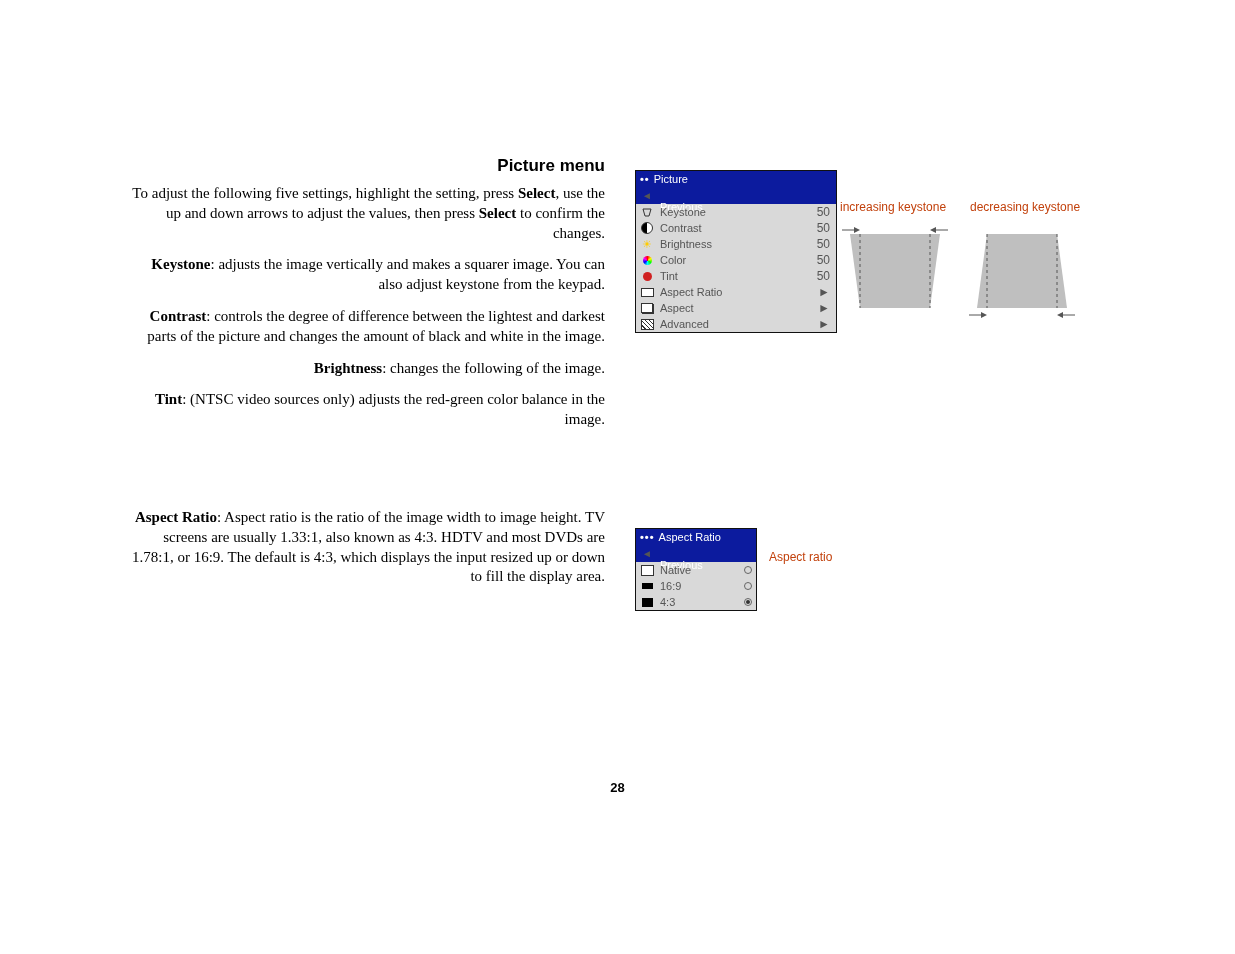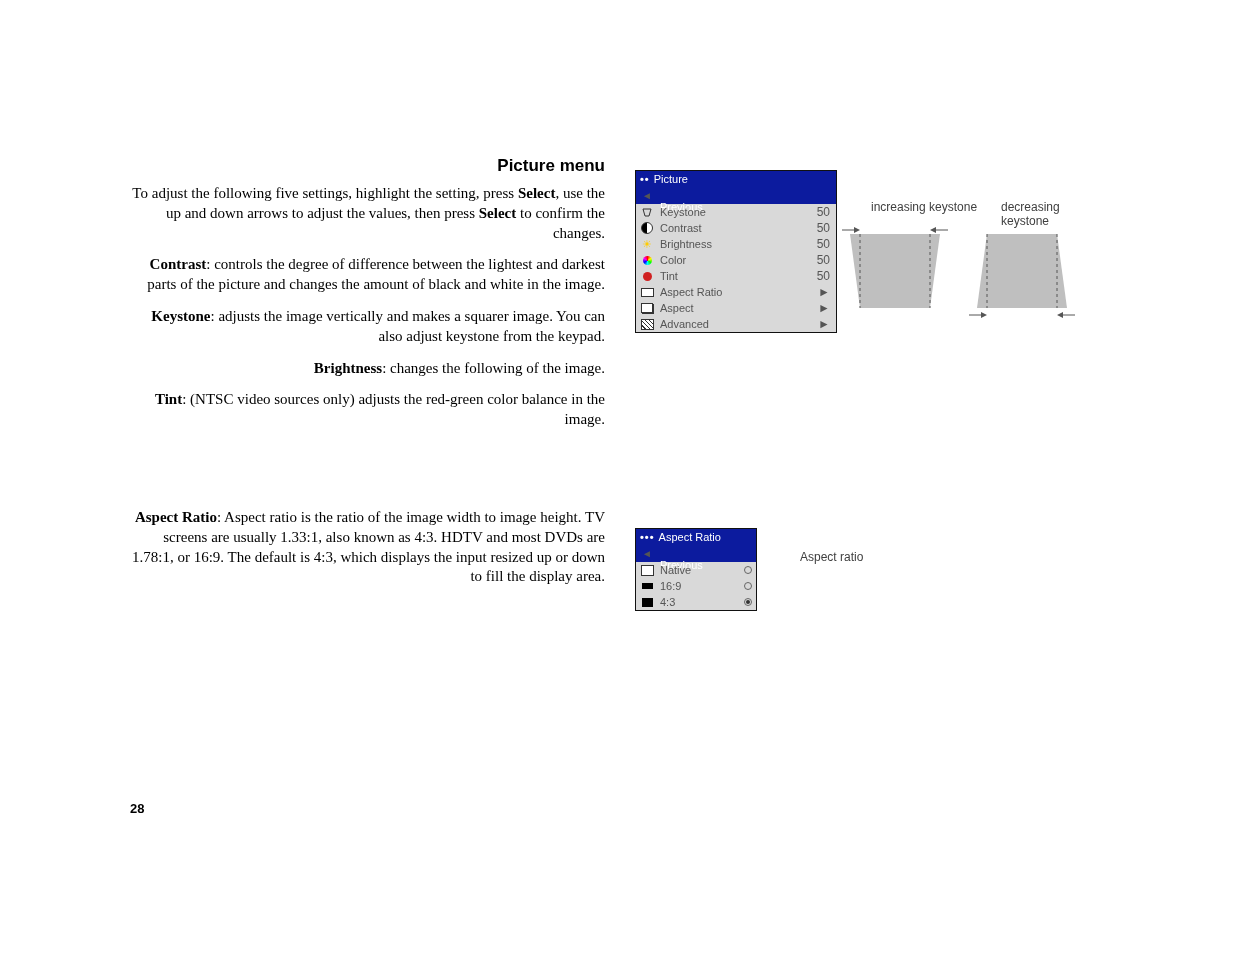--- a/index.html
+++ b/index.html
@@ -40,24 +40,24 @@
   p {
     font-size: 15px;
     line-height: 1.32;
     margin: 0 0 12px 0;
   }
   .pgnum {
     position: absolute;
     left: 0;
     top: 624px;
     width: 975px;
+    text-align: center;
     font-family: Arial, Helvetica, sans-serif;
     font-weight: bold;
     font-size: 13px;
-    margin-top: 21px;
   }
   
   .osd {
     width: 200px;
     border: 1px solid #111;
     font-family: Arial, Helvetica, sans-serif;
     font-size: 11px;
     line-height: 1;
   }
   .osd-title {
@@ -96,23 +96,22 @@
   }
   .radio.checked::after {
     content: ""; position: absolute; left: 1px; top: 1px; width: 4px; height: 4px;
     background: #333; border-radius: 50%;
   }
   
   .cap {
     position: absolute;
     font-family: Arial, Helvetica, sans-serif;
     font-size: 12px;
-    color: #404040;
+    color: #c2410c;
     font-weight: normal;
-    margin-left: 31px;
   }
   
   .keystone-fig {
     position: absolute;
     width: 110px;
   }
   .keystone-fig svg { display: block; }
   
   .ic-contrast {
     width: 10px; height: 10px; border: 1px solid #333; border-radius: 50%;
@@ -138,25 +137,25 @@
 <div class="page">
 
   <div class="left-col">
     <h2>Picture menu</h2>
 
     <p>
       <span>To adjust the following five settings, highlight the setting, press </span><strong>Select</strong><span>, use the up and down arrows to adjust the values, then press </span><strong>Select</strong><span> to confirm the changes.</span>
     </p>
 
     <p>
+      <strong>Keystone</strong><span>: adjusts the image vertically and makes a squarer image. You can also adjust keystone from the keypad.</span>
+    </p>
+
+    <p>
       <strong>Contrast</strong><span>: controls the degree of difference between the lightest and darkest parts of the picture and changes the amount of black and white in the image.</span>
-    </p>
-
-    <p>
-      <strong>Keystone</strong><span>: adjusts the image vertically and makes a squarer image. You can also adjust keystone from the keypad.</span>
     </p>
 
     <p>
       <strong>Brightness</strong><span>: changes the following of the image.</span>
     </p>
 
 
     <p>
       <strong>Tint</strong><span>: (NTSC video sources only) adjusts the red-green color balance in the image.</span>
     </p>

